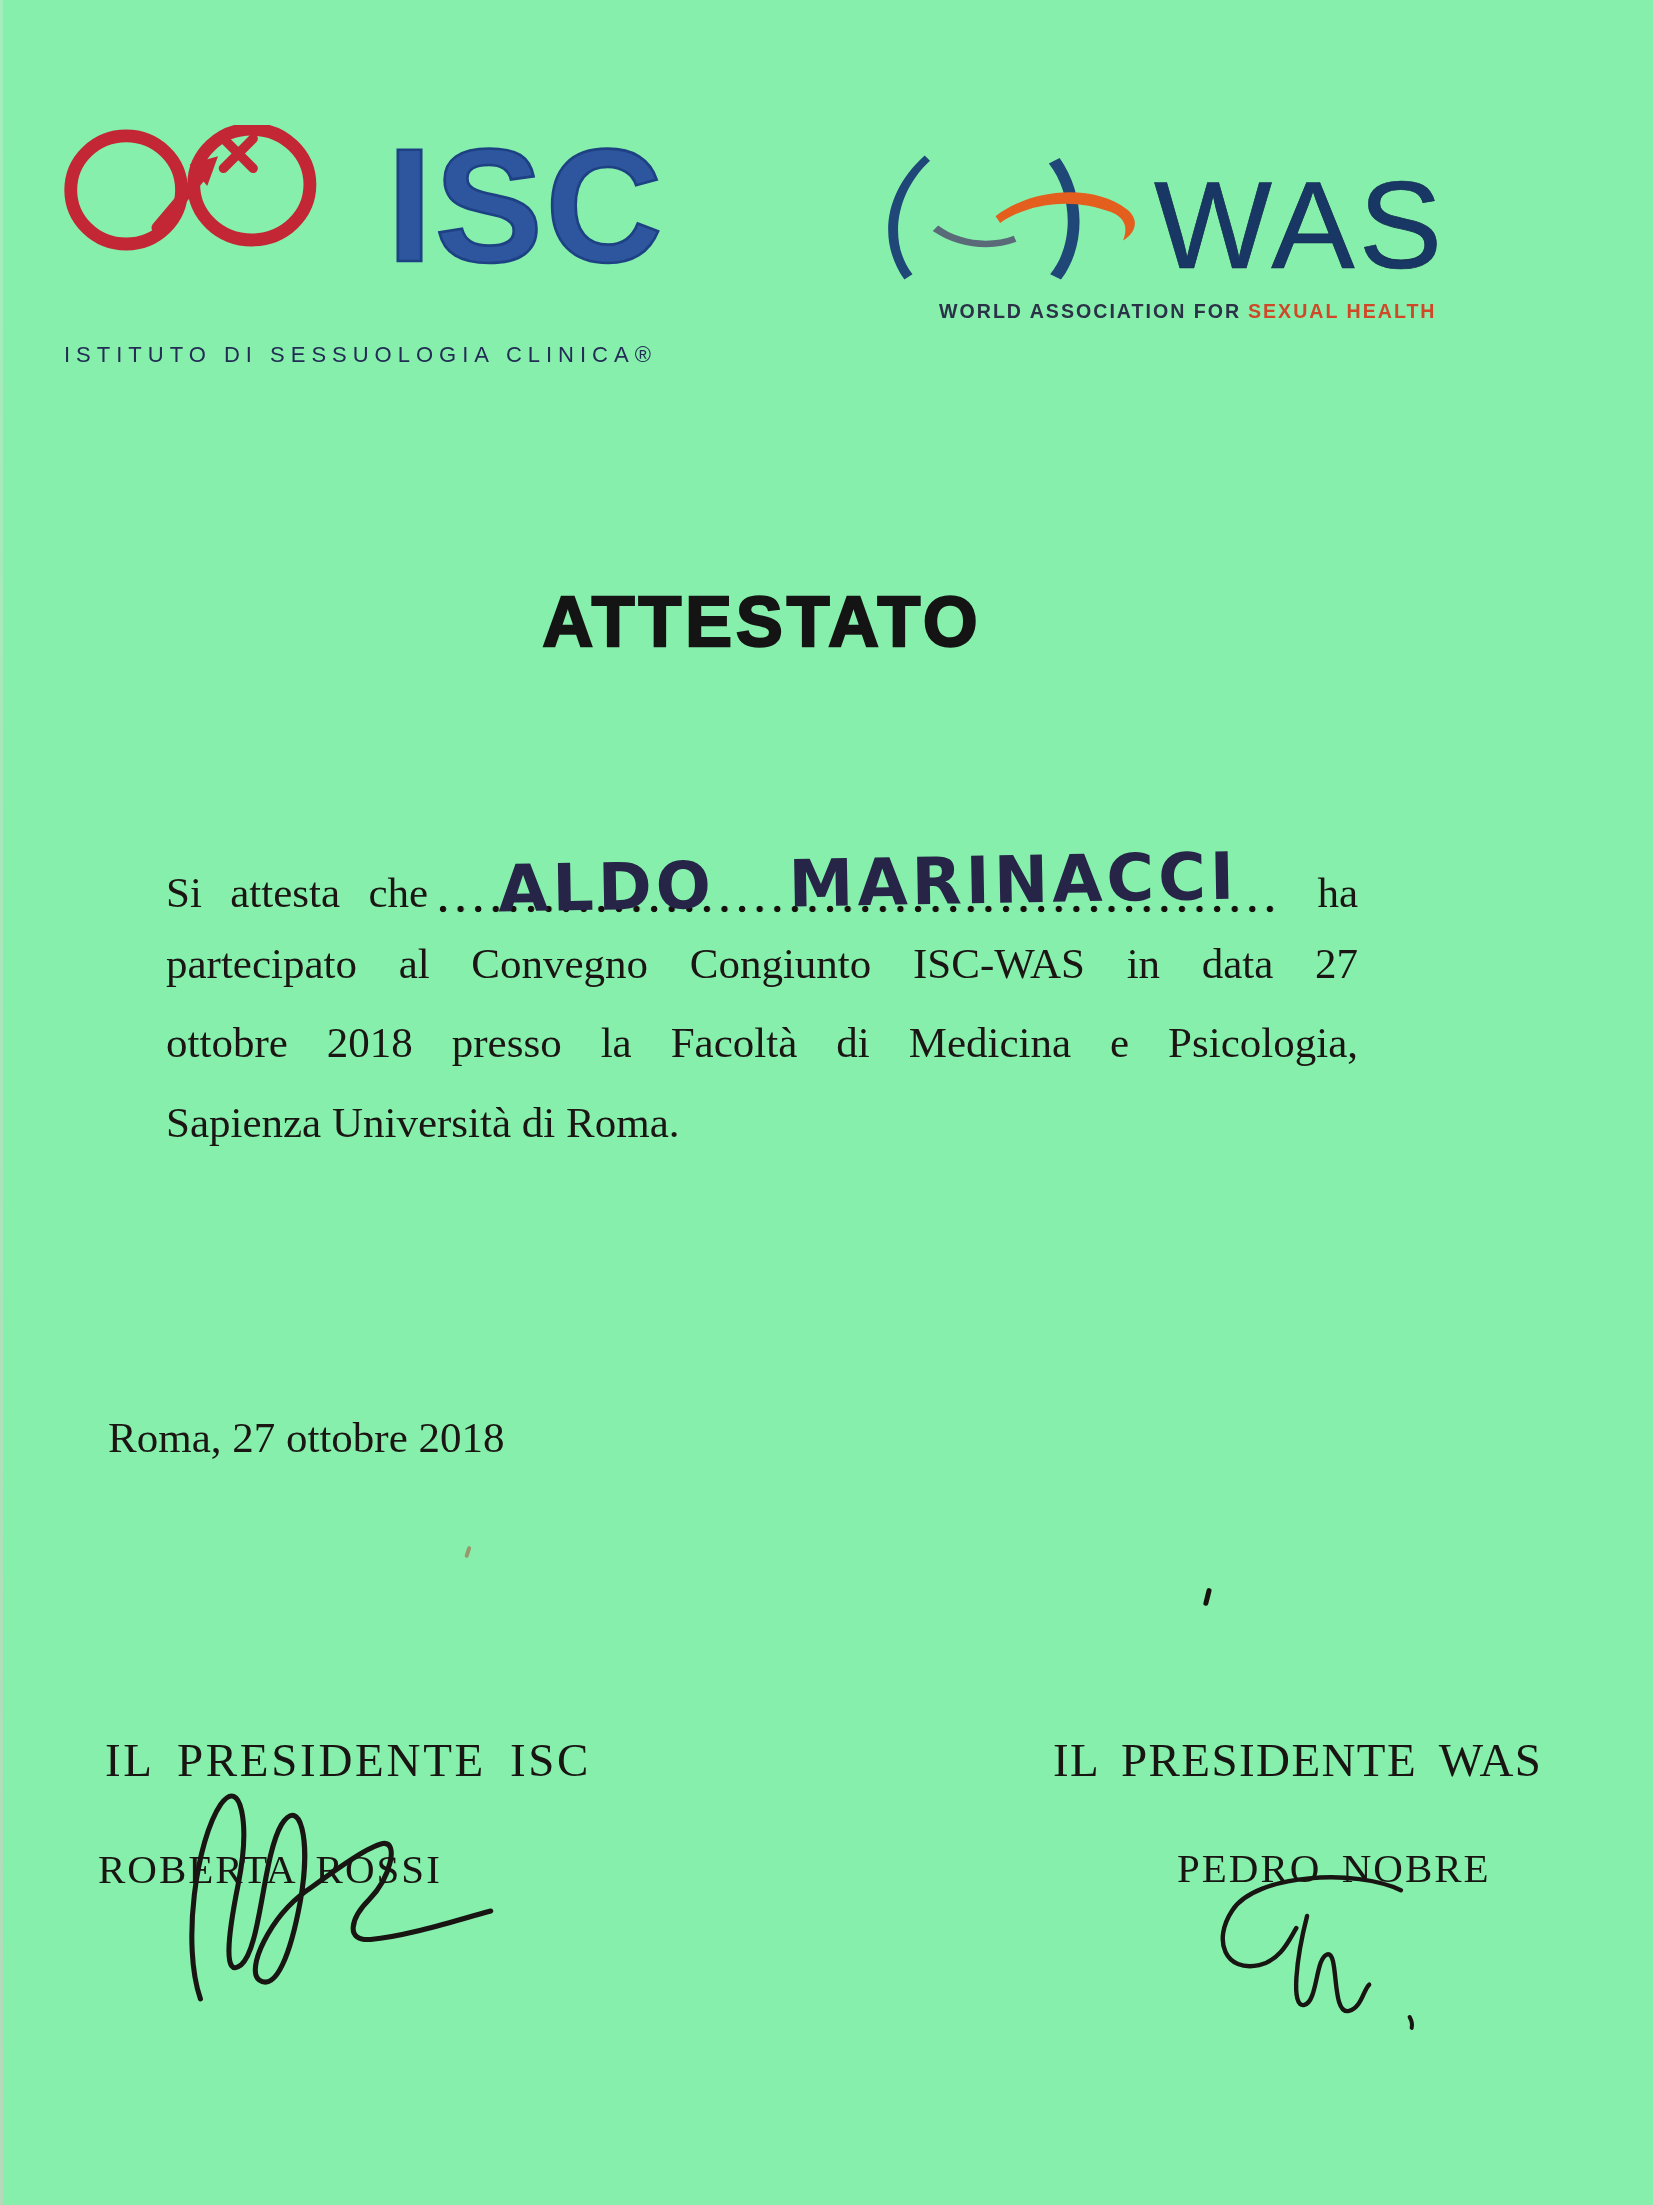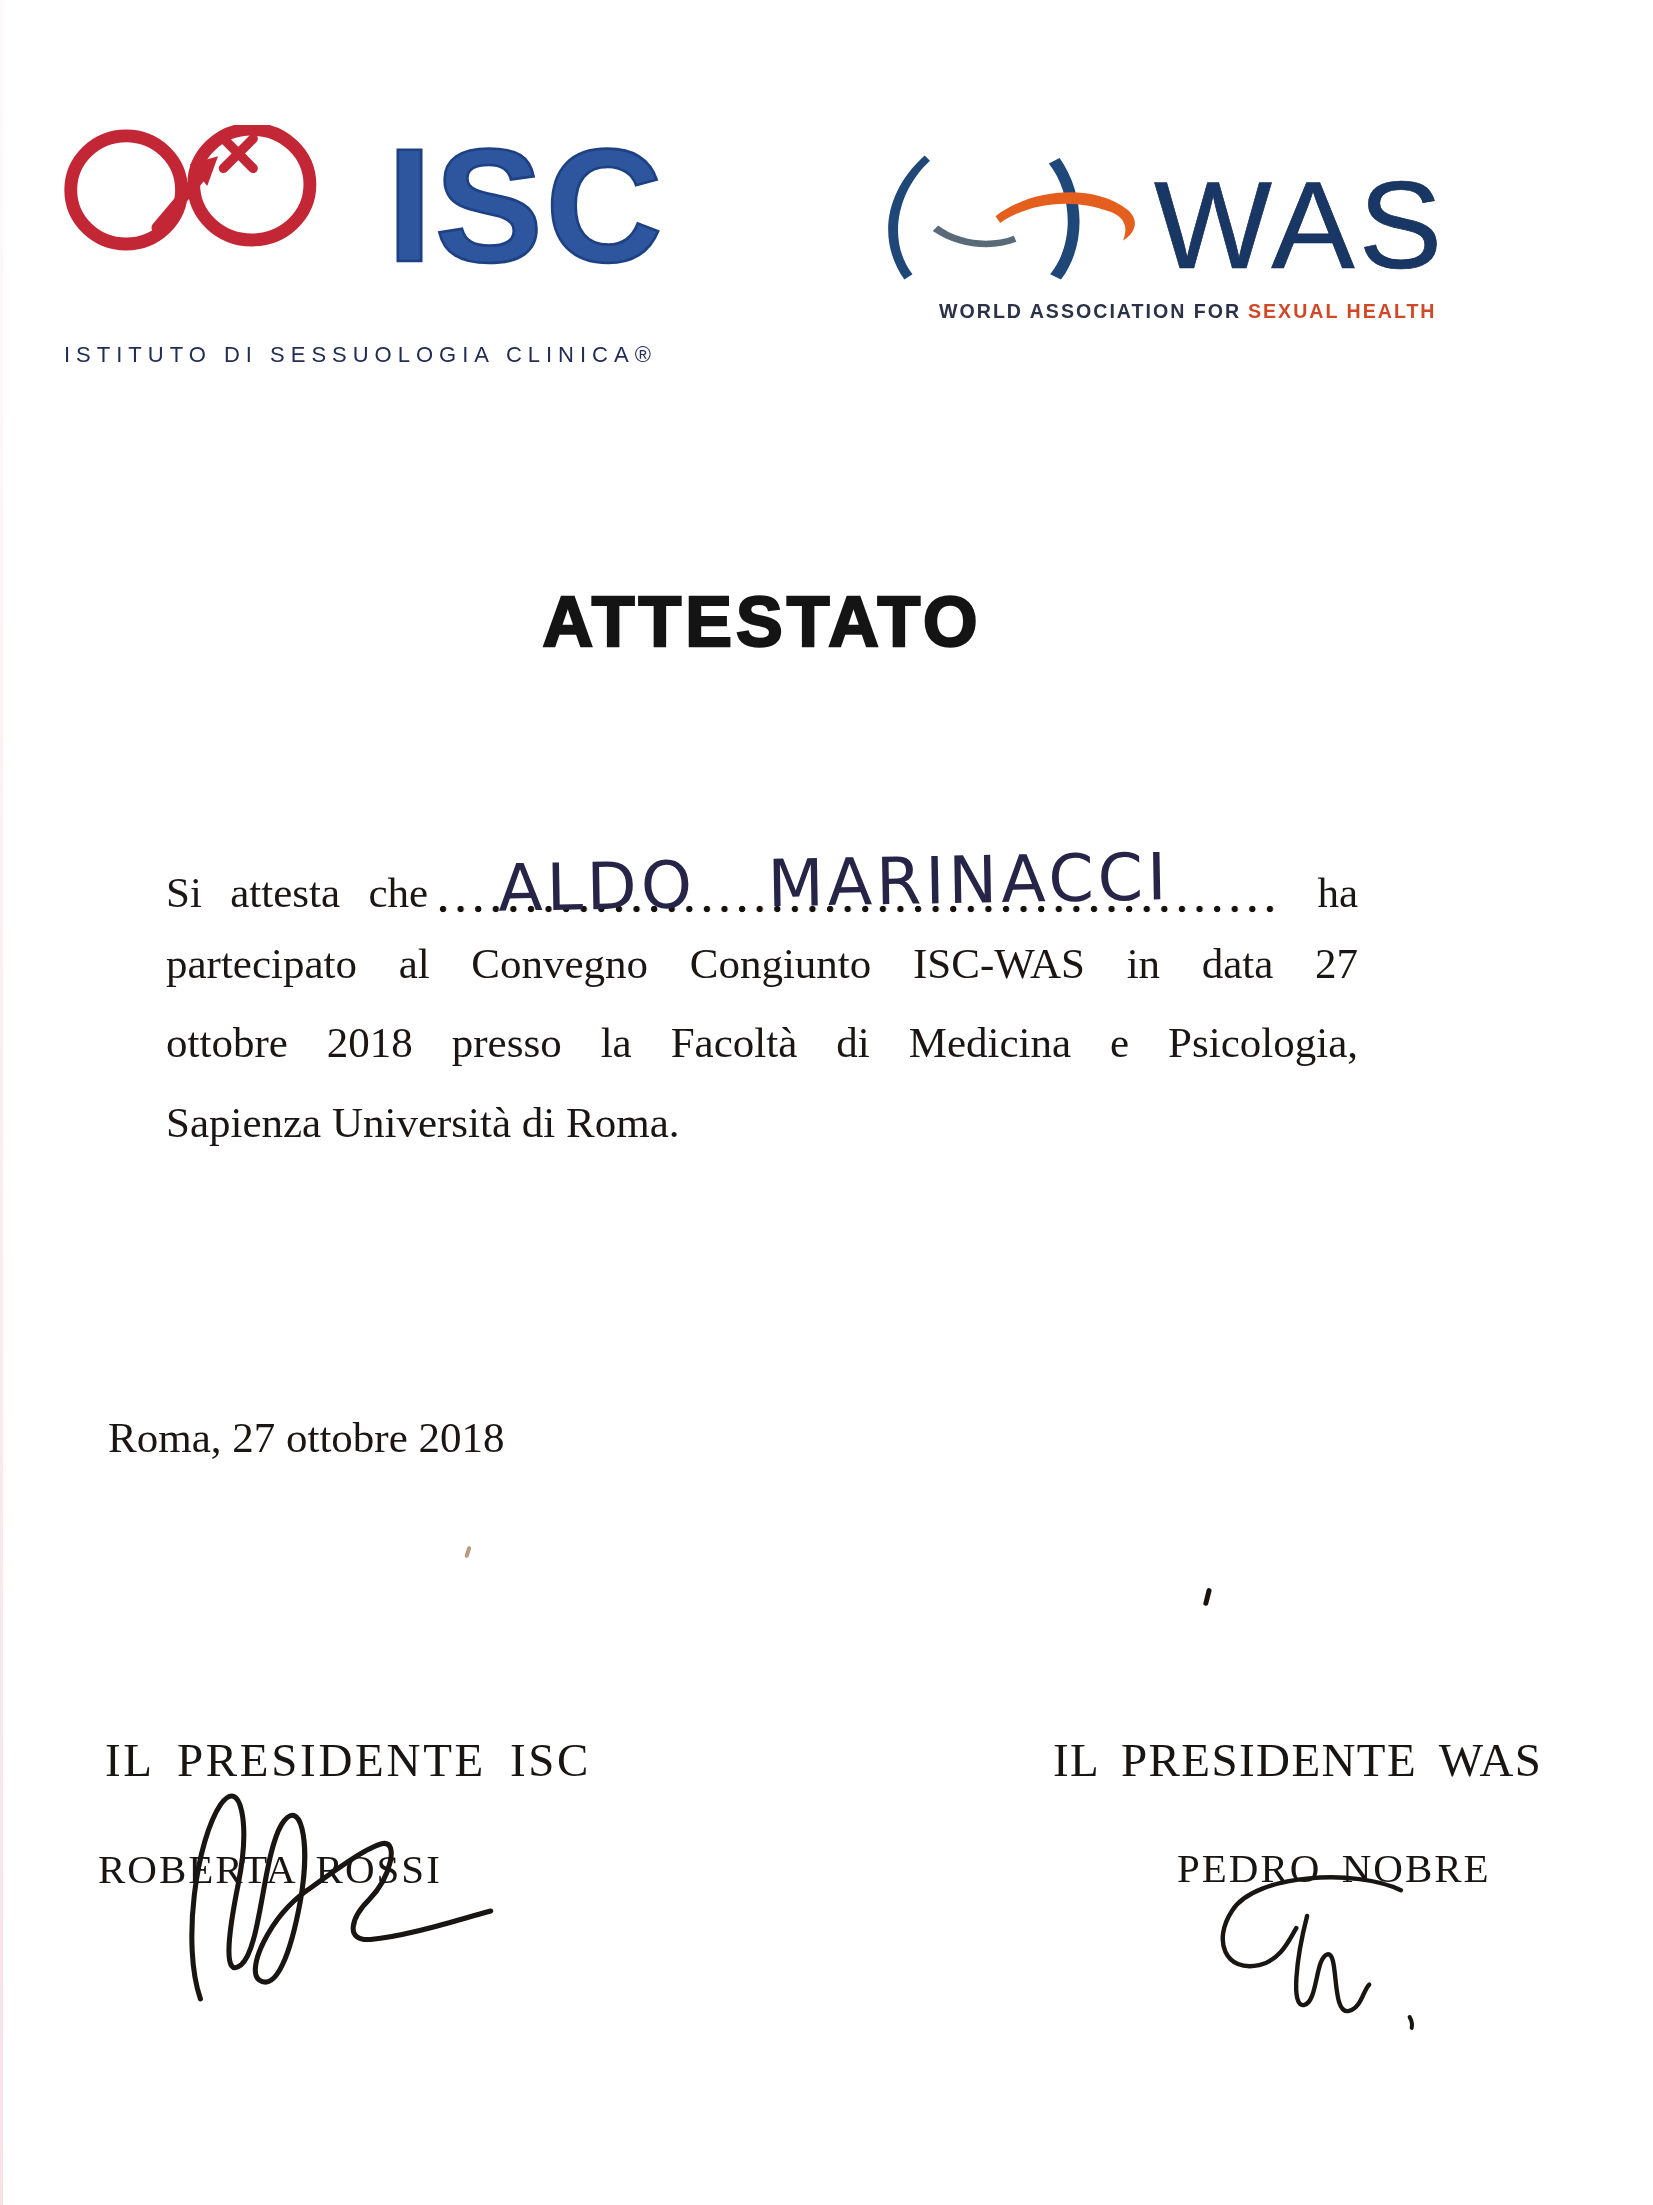--- a/index.html
+++ b/index.html
@@ -1,16 +1,16 @@
 <!DOCTYPE html>
 <html style="font-size:10.8px"><head>
 <meta charset="utf-8">
 <style>
   html,body{margin:0;padding:0;background:#e8e8e8;}
-  .page{position:relative;width:1654px;height:2205px;background:#ffffff;overflow:hidden;
+  .page{position:relative;width:1654px;height:2205px;background:#86efac;overflow:hidden;
         font-family:"Liberation Serif",serif;color:#1b1613;}
   .edge-tint{position:absolute;left:0;top:0;width:3.4px;height:100%;
              background:linear-gradient(180deg,rgba(250,235,238,.25),rgba(238,190,200,.45));}
   
   .isc-logo{position:absolute;left:64px;top:125px;width:649px;}
   .isc-acronym{position:absolute;left:323px;top:-0.7px;font-family:"Liberation Sans",sans-serif;
                font-weight:700;font-size:162px;line-height:1;color:#2d569e;
                -webkit-text-stroke:2.7px #1e4184;letter-spacing:2.7px;}
   .isc-subtitle{position:absolute;left:0px;top:169px;width:649px;
                 font-family:"Liberation Sans",sans-serif;font-weight:400;font-size:22px;
@@ -25,21 +25,21 @@
   .was-subtitle .accent{color:#cf4827;margin-left:6.8px;}
   
   .title{position:absolute;left:166px;top:587px;width:1192px;text-align:center;
          font-family:"Liberation Sans",sans-serif;font-weight:700;font-size:70px;line-height:1;
          letter-spacing:4px;color:#141414;-webkit-text-stroke:2.4px #141414;}
   
   .bodyline{position:absolute;font-size:43px;line-height:1.05;color:#1b1613;}
   .line1{left:166px;top:853px;width:1192px;height:62px;display:flex;align-items:flex-end;}
   .line1 .prefix{word-spacing:17.6px;white-space:nowrap;}
   .line1 .suffix{white-space:nowrap;}
-  .dotted{flex:1;position:relative;margin:0 42px 0 10.8px;align-self:stretch;}
+  .dotted{flex:1;position:relative;margin:0 42px 0 10.8px;align-self:stretch;font-weight:bold;}
   .dotted::after{content:"";position:absolute;left:0;right:0;bottom:2px;height:8px;
                  background-image:radial-gradient(circle at 4px 4px,#16110d 2.8px,rgba(0,0,0,0) 3.6px);
                  background-size:17.6px 8px;background-repeat:repeat-x;}
   .handwritten{position:absolute;left:59px;bottom:0px;z-index:2;white-space:nowrap;
                font-family:"DejaVu Sans",sans-serif;font-size:65px;line-height:1;
                letter-spacing:4px;word-spacing:47px;color:#262447;transform:rotate(-1deg);}
   .jline{text-align:justify;text-align-last:justify;}
   .l2{left:166px;top:941px;width:1192px;}
   .l3{left:166px;top:1020px;width:1192px;}
   .l4{left:166px;top:1100px;width:1192px;}

